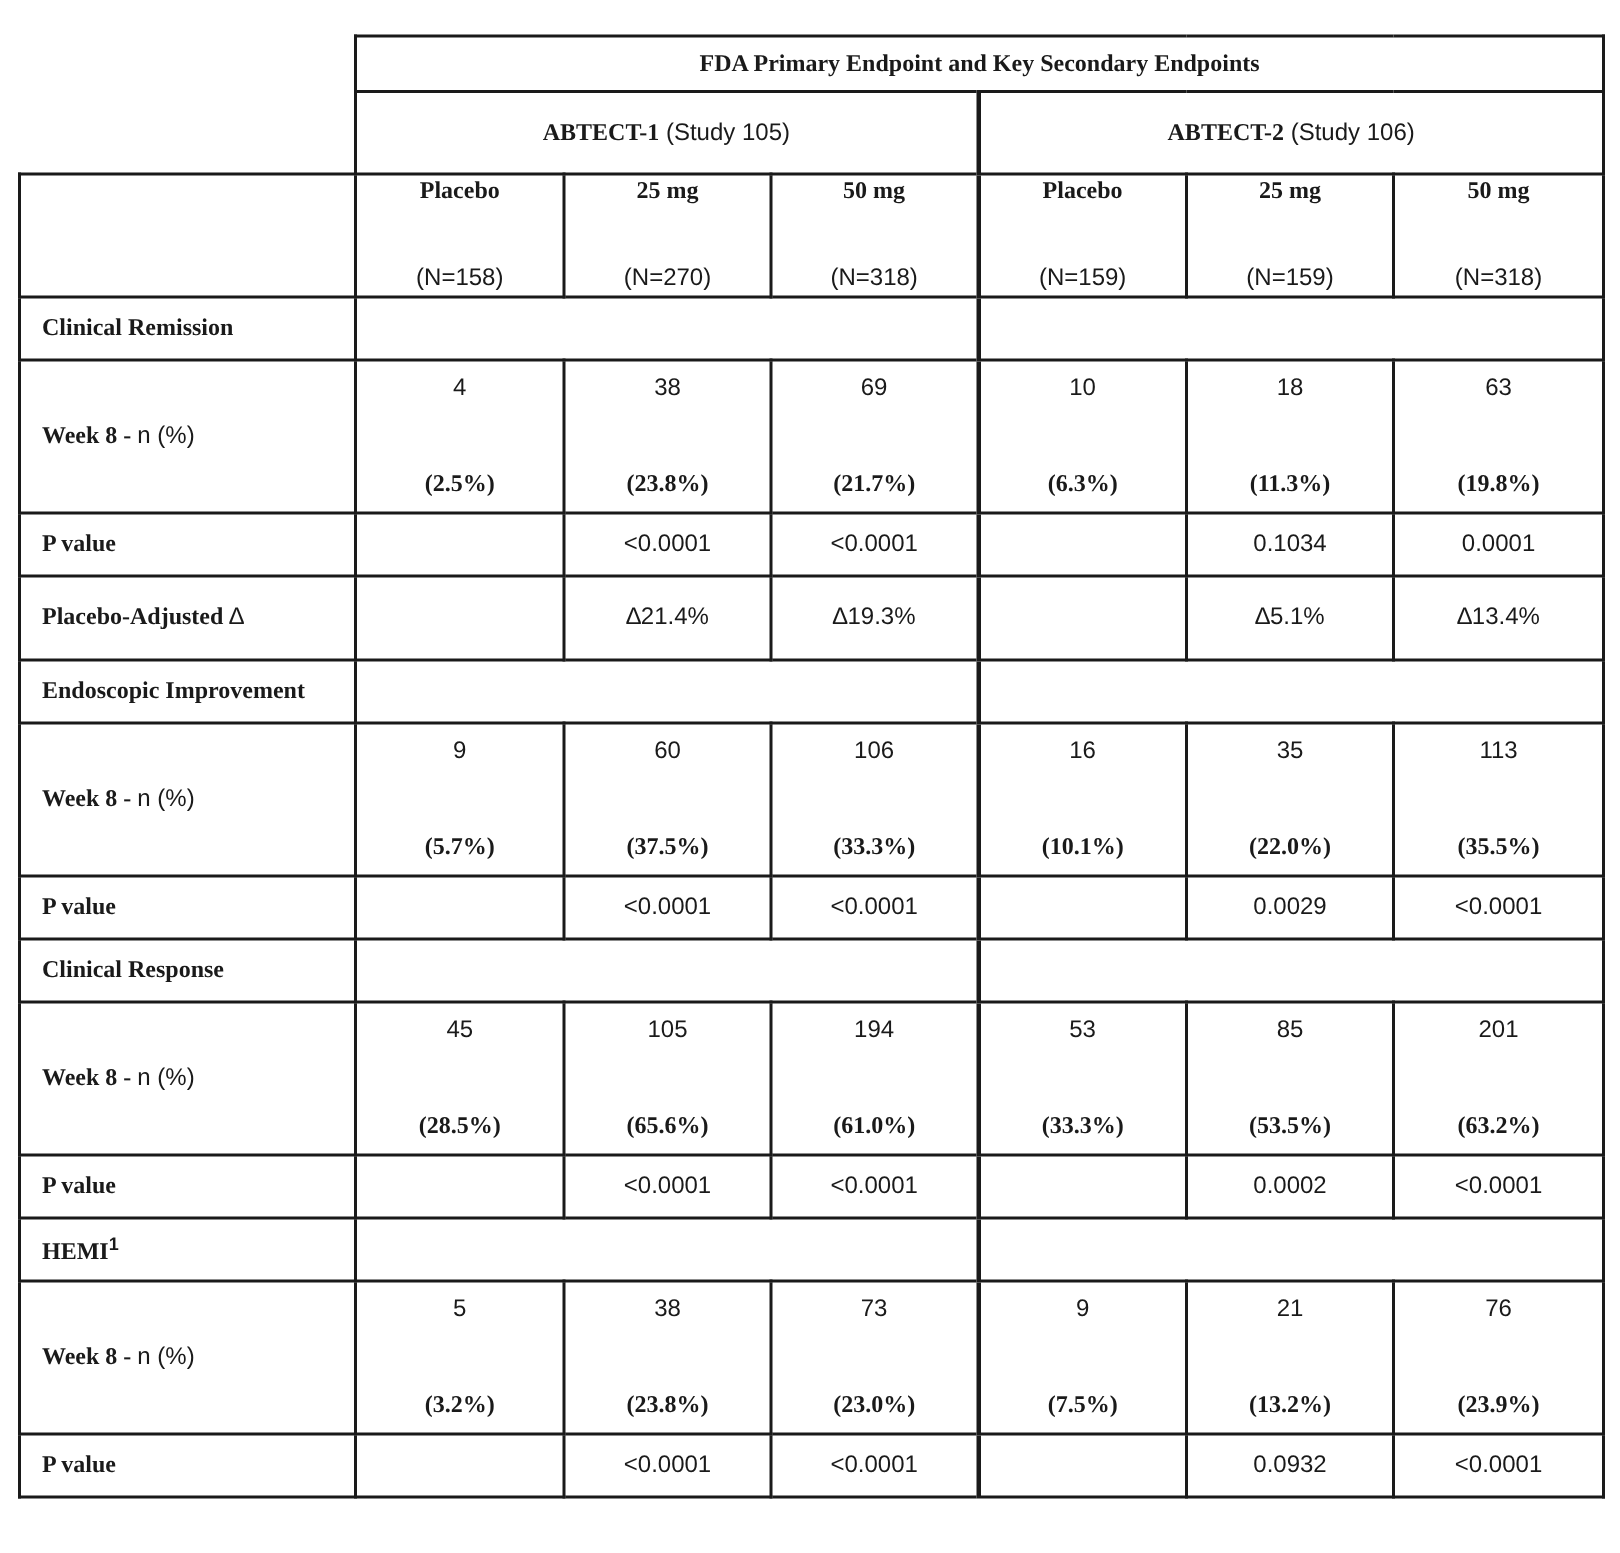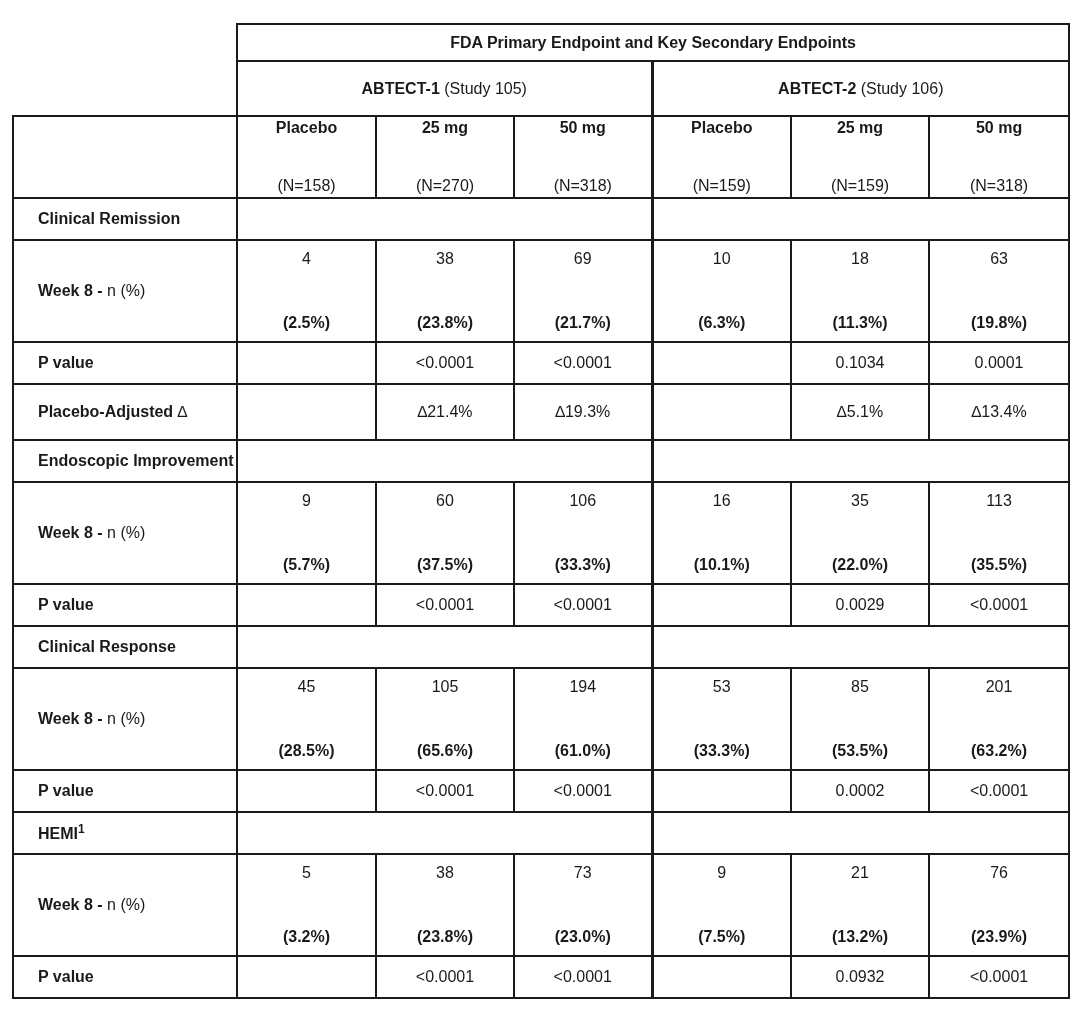--- a/index.html
+++ b/index.html
@@ -19,23 +19,23 @@
   }
   td {
     border: 2px solid #1a1a1a;
     font-size: 16px;
     padding: 0;
     vertical-align: middle;
     overflow: hidden;
   }
   td.spacer { border: none; }
   td.sep { border-left-width: 3px; }
-  .b { font-weight: bold; }
+  .b { font-weight: bold; font-family: Liberation Serif, serif; }
   .center { text-align: center; }
-  td.label { text-align: left; padding-left: 24px; }
+  td.label { text-align: left; padding-left: 14px; }
   .r-title td { height: 37px; }
   .r-study td { height: 55px; }
   .r-arms td { height: 82px; }
   .r-section td { height: 42px; }
   .r-data td { height: 102px; }
   .r-p td { height: 42px; }
   .r-delta td { height: 56px; }
   .stack {
     display: flex;
     flex-direction: column;

